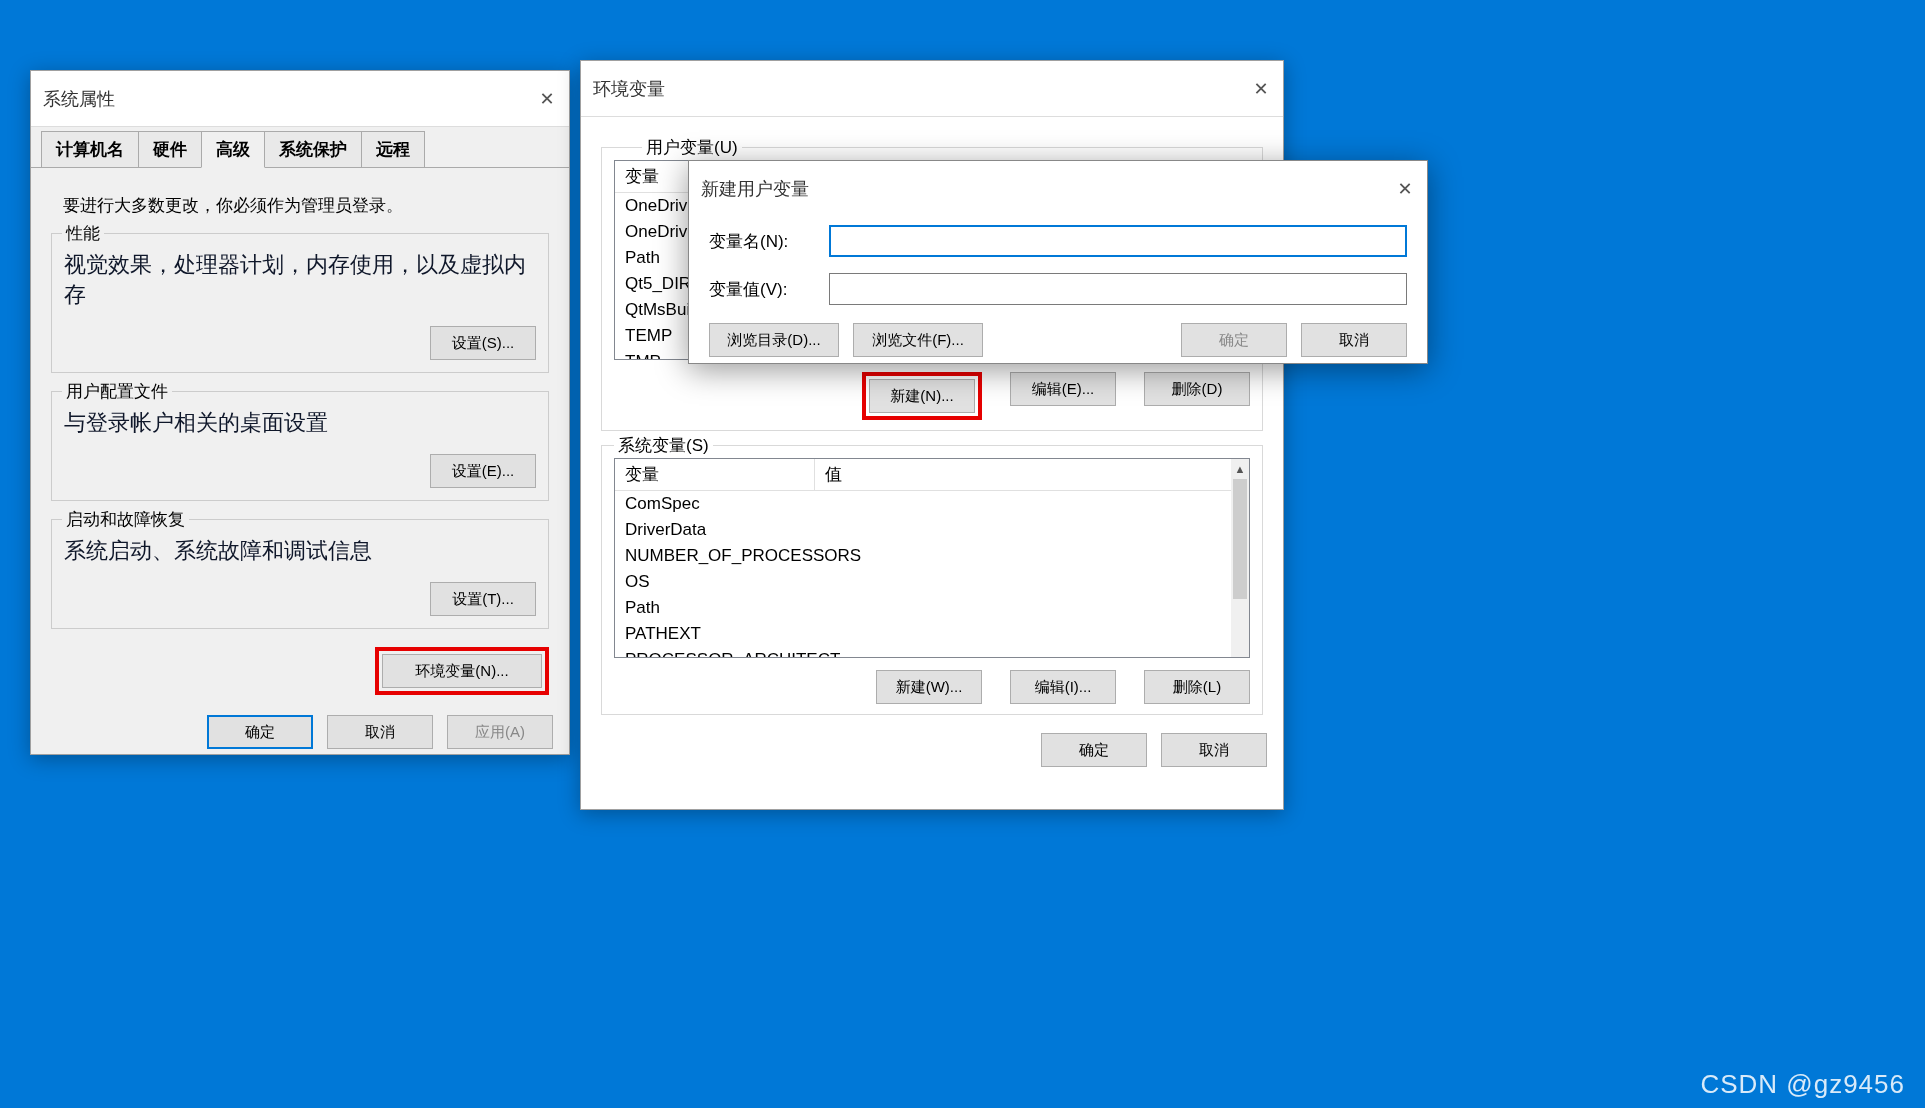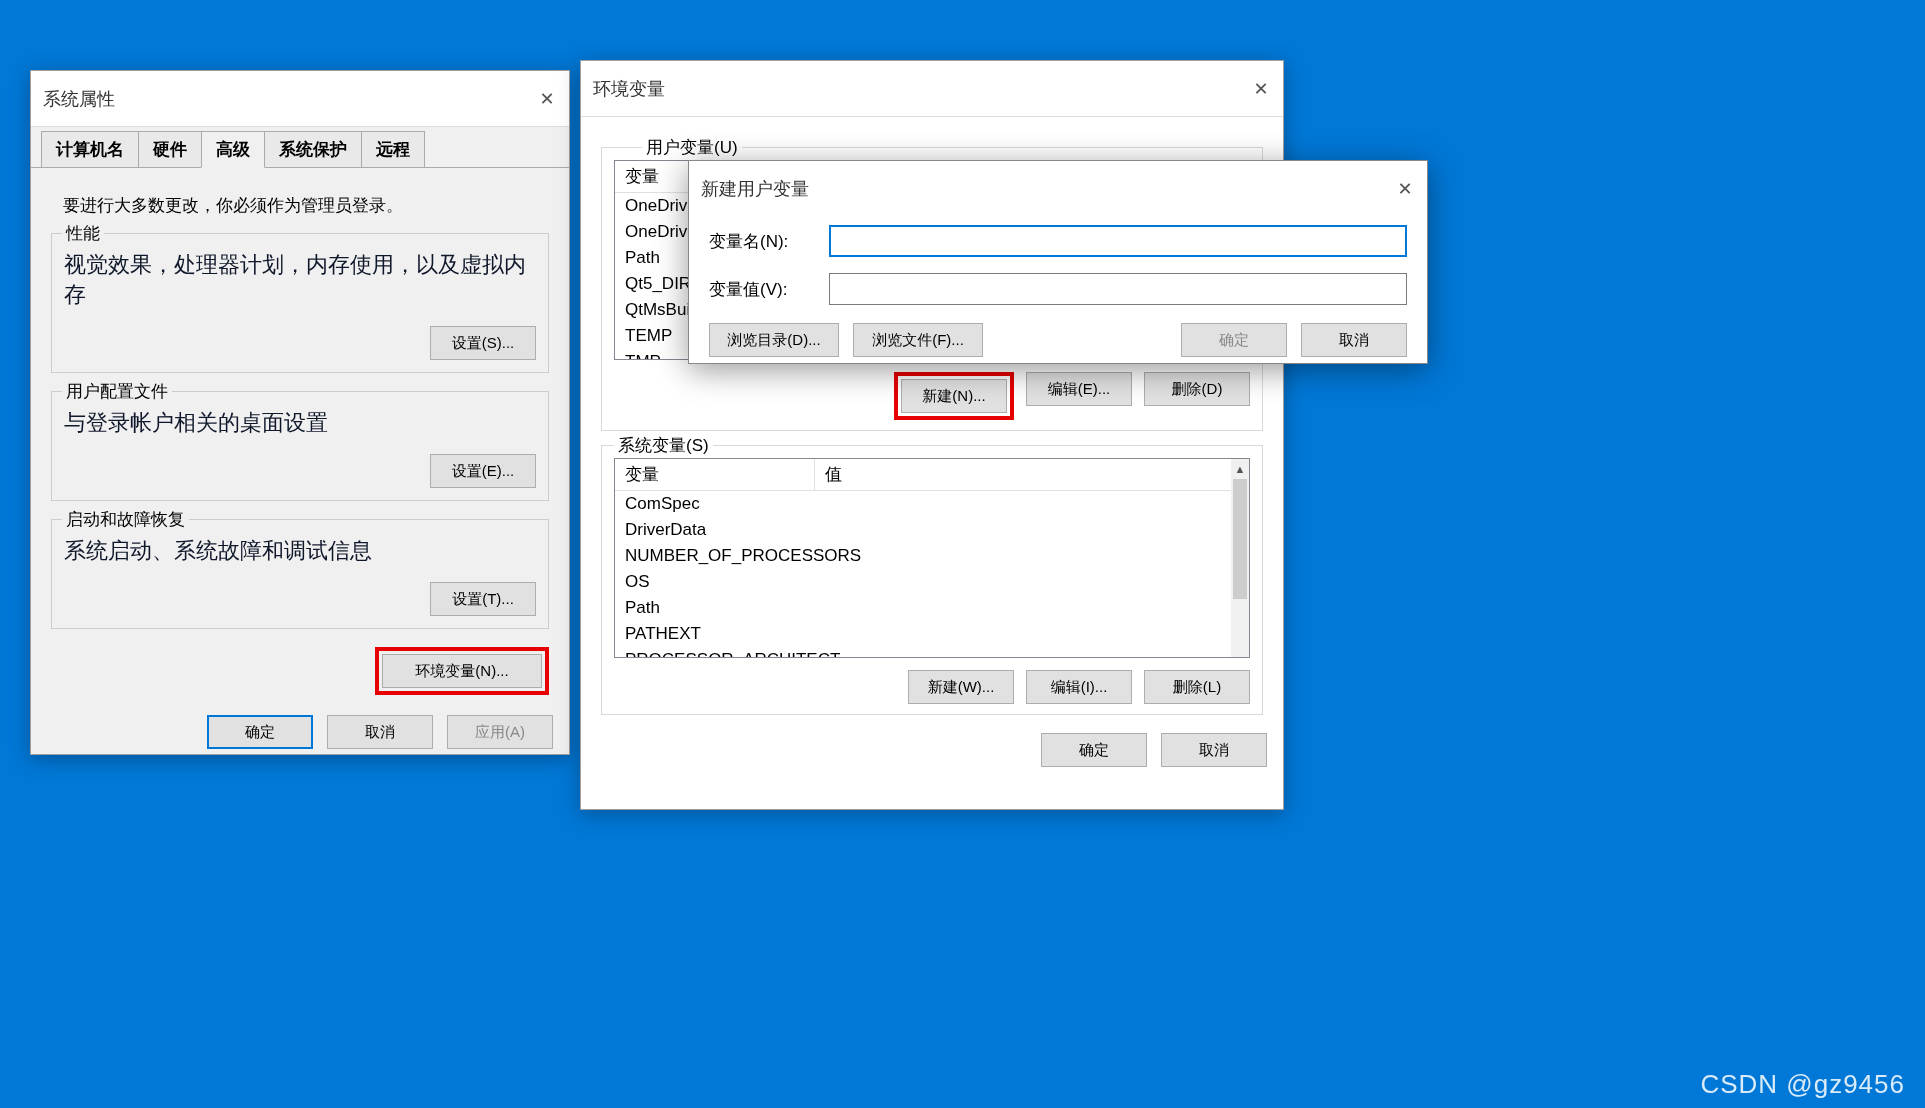--- a/index.html
+++ b/index.html
@@ -30,21 +30,21 @@
     #envvars { left: 580px; top: 60px; width: 704px; height: 750px; background: #fff; }
     .fieldset { border: 1px solid #d9d9d9; margin: 14px 20px 8px 20px; padding: 12px 12px 10px 12px; position: relative; }
     .fieldset-title { position: absolute; top: -12px; left: 12px; background: #fff; padding: 0 4px; font-size: 17px; }
     .listbox { border: 1px solid #828790; background: #fff; height: 200px; overflow-y: auto; overflow-x: hidden; position: relative; }
     .listheader { display: flex; border-bottom: 1px solid #e0e0e0; background: #fff; font-size: 17px; }
     .listheader div { padding: 4px 10px; border-right: 1px solid #e0e0e0; }
     .col1 { width: 200px; }
     .col2 { flex: 1; }
     .listrow { display: flex; font-size: 17px; }
     .listrow div { padding: 3px 10px; }
-    .under-btns { display: flex; justify-content: flex-end; gap: 12px; margin-top: 12px; }
+    .under-btns { display: flex; justify-content: flex-end; gap: 28px; margin-top: 12px; }
     
     
     #newvar { left: 688px; top: 160px; width: 740px; height: 204px; background: #fff; border: 1px solid #888; box-shadow: 0 6px 30px rgba(0,0,0,0.4); z-index: 10; }
     .formrow { display: flex; align-items: center; padding: 8px 20px; }
     .formrow label { width: 120px; font-size: 17px; }
     .formrow input { flex: 1; height: 32px; border: 1px solid #7a7a7a; padding: 0 6px; font-size: 17px; }
     .formrow input.focused { border: 2px solid #0078d7; outline: none; }
     .newvar-buttons { display: flex; align-items: flex-end; padding: 10px 20px; gap: 14px; }
     .newvar-buttons .spacer { flex: 1; }
     

